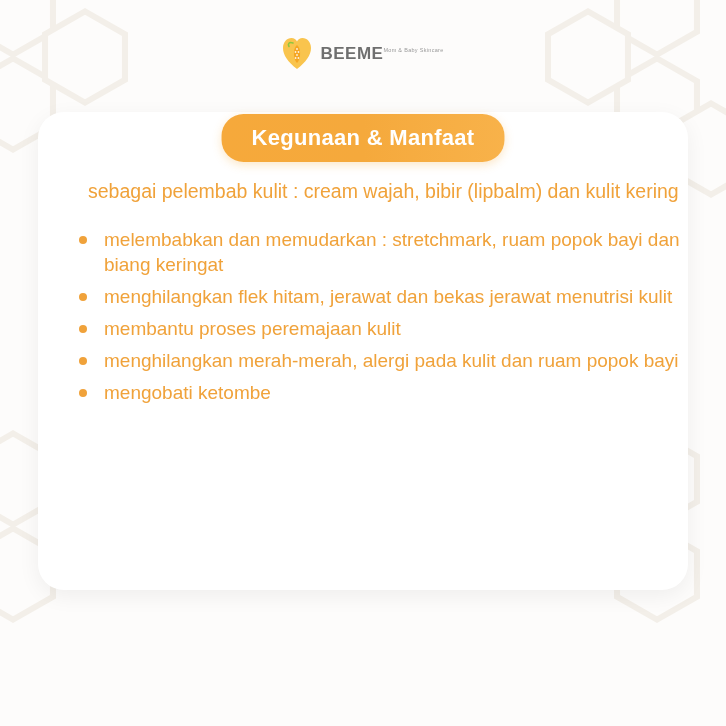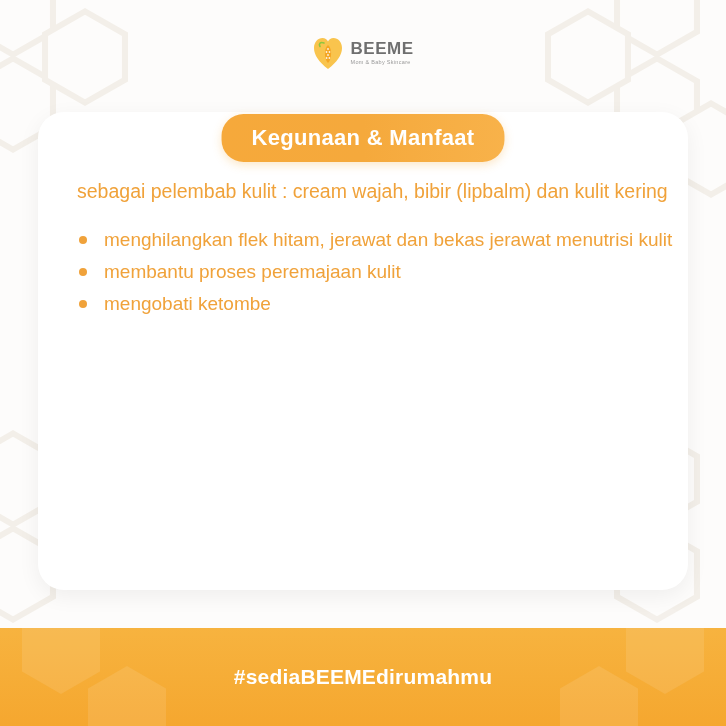--- a/index.html
+++ b/index.html
@@ -50,21 +50,20 @@
     justify-content: center;
     gap: 8px;
   }
   .logo-mark {
     width: 30px;
     height: 34px;
     display: block;
   }
   .logo-text {
     display: flex;
-    flex-direction: column;
     align-items: flex-start;
     line-height: 1;
   }
   .logo-name {
     font-size: 17px;
     font-weight: bold;
     letter-spacing: 0.5px;
     color: #6f6f6f;
   }
   .logo-tag {
@@ -105,21 +104,21 @@
     position: absolute;
     left: 76px;
     top: 178px;
     width: 600px;
   }
 
   .intro {
     font-size: 19.5px;
     line-height: 1.36;
     color: #f0a23a;
-    margin: 0 0 22px 1px;
+    margin: 0 0 22px 12px;
     width: 596px;
   }
 
   ul.benefits {
     list-style: none;
     margin: 0;
     padding: 0;
   }
   ul.benefits li {
     position: relative;
@@ -221,27 +220,22 @@
     </span>
   </div>
 
   <div class="card"></div>
 
   <div class="title-pill">Kegunaan &amp; Manfaat</div>
 
   <div class="content">
     <p class="intro">sebagai pelembab kulit : cream wajah, bibir (lipbalm) dan kulit kering</p>
     <ul class="benefits">
+      <li>melembabkan dan memudarkan : stretchmark, ruam popok bayi dan biang keringat</li>
       <li>menghilangkan flek hitam, jerawat dan bekas jerawat menutrisi kulit</li>
       <li>membantu proses peremajaan kulit</li>
+      <li>menghilangkan merah-merah, alergi pada kulit dan ruam popok bayi</li>
       <li>mengobati ketombe</li>
     </ul>
   </div>
 
-  <div class="footer">
-    <div class="footer-hex" style="left:22px; top:-24px;"></div>
-    <div class="footer-hex" style="left:88px; top:38px;"></div>
-    <div class="footer-hex" style="right:22px; top:-24px;"></div>
-    <div class="footer-hex" style="right:88px; top:38px;"></div>
-    <span class="footer-text">#sediaBEEMEdirumahmu</span>
-  </div>
 
 </div>
 
 </body></html>

